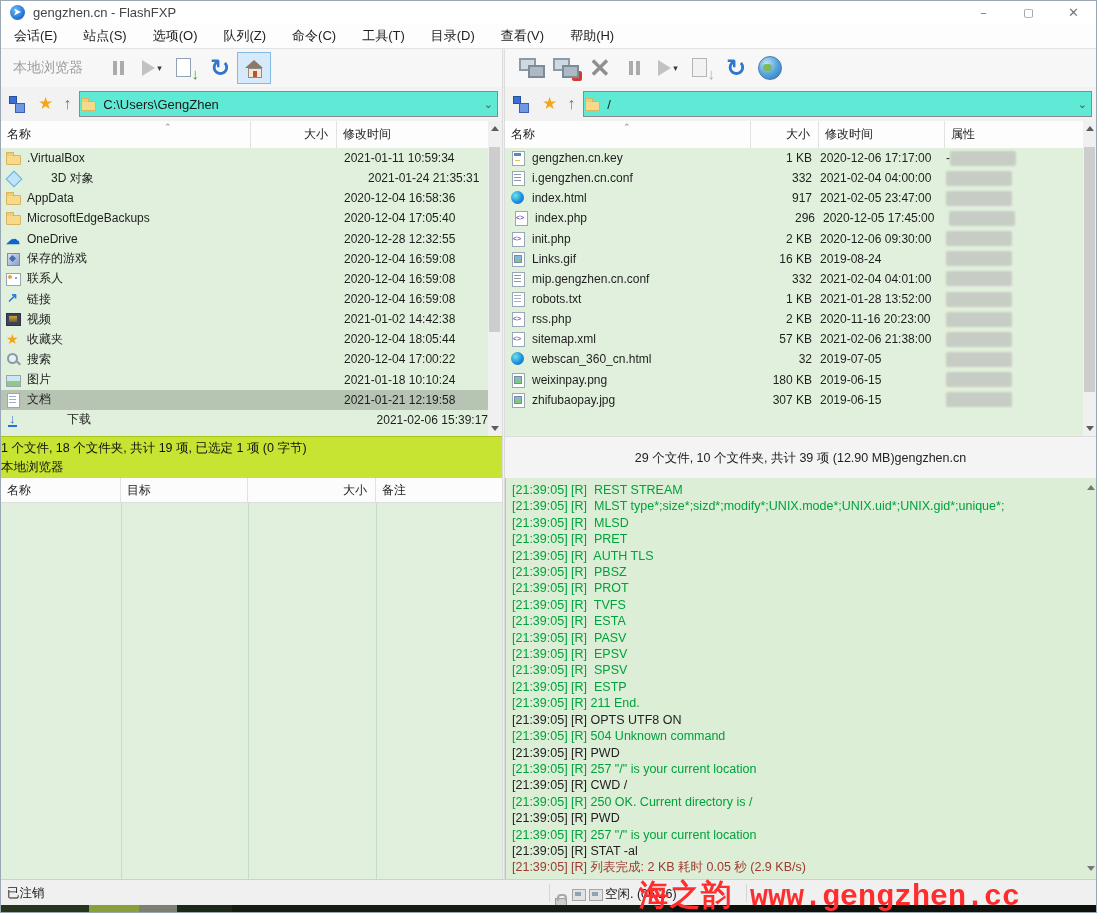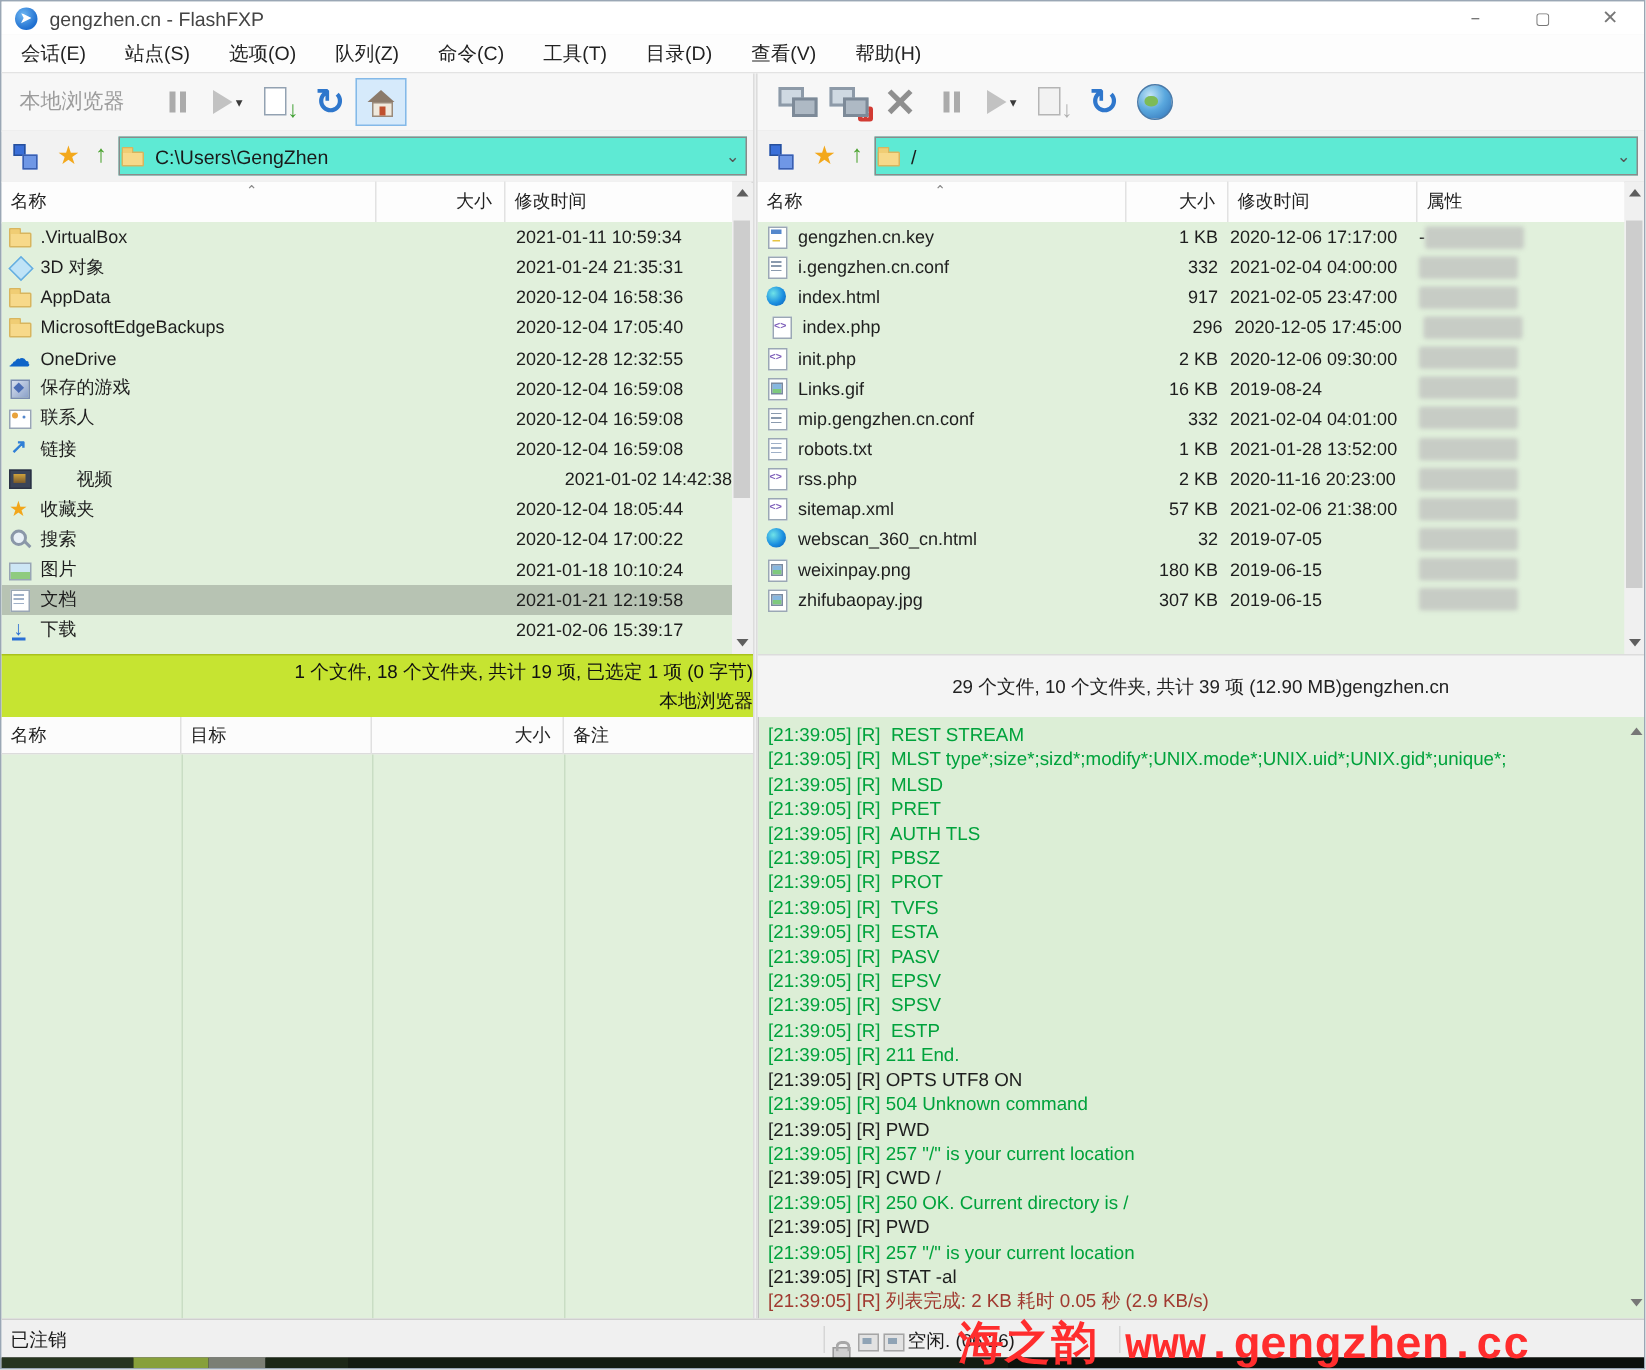--- a/index.html
+++ b/index.html
@@ -82,21 +82,21 @@
   .c-attr{box-sizing:border-box;display:flex;align-items:center;}
   .blurblk{display:inline-block;width:66px;height:15px;background:#c7ccc5;filter:blur(1.3px);border-radius:2px;}
   
   .vscroll{position:absolute;width:13px;background:#f0f0f0;}
   .varrow{position:absolute;left:0;width:13px;height:15px;display:flex;align-items:center;justify-content:center;}
   .tri-up{width:0;height:0;border-left:4px solid transparent;border-right:4px solid transparent;border-bottom:5px solid #5e5e5e;}
   .tri-down{width:0;height:0;border-left:4px solid transparent;border-right:4px solid transparent;border-top:5px solid #5e5e5e;}
   .vthumb{position:absolute;left:1px;width:11px;background:#cdcdcd;}
   
   #band-left{left:0;top:435px;width:501px;height:42px;background:#c6e431;border-top:1px solid #a9c21c;border-bottom:1px solid #c2c2c2;
-    display:flex;flex-direction:column;align-items:flex-end;justify-content:center;color:#111;}
+    display:flex;flex-direction:column;align-items:flex-start;justify-content:center;color:#111;}
   #band-right{left:504px;top:435px;right:0;height:42px;background:#f4f4f4;border-top:1px solid #dcdcdc;border-bottom:1px solid #d2d2d2;
     display:flex;align-items:center;justify-content:center;color:#222;}
   .bandline{line-height:19px;font-size:12.5px;}
   
   #queue-header{left:0;top:477px;width:501px;height:25px;background:#fcfcfc;border-bottom:1px solid #dcdcdc;display:flex;align-items:center;box-sizing:border-box;}
   .qh{height:25px;display:flex;align-items:center;padding-left:6px;border-right:1px solid #e0e0e0;box-sizing:border-box;}
   .qh.r{justify-content:flex-end;padding-right:8px;}
   #queue-body{left:0;top:502px;width:501px;height:376px;background:#e1f0dc;}
   .qdiv{position:absolute;top:0;bottom:0;width:1px;background:#c9ddc4;}
   
@@ -269,21 +269,21 @@
     </div>
     <div class="rows" style="left:0;top:27px;width:487px;height:288px;" id="left-rows">
         <div class="frow" style="padding-left: 4px;">
           <span class="fi fi-folder"></span>
           <span class="c-name" style="width: 228px;">.VirtualBox</span>
           <span class="c-size" style="width: 78px;"></span>
           <span class="c-mtime" style="padding-left: 15px;">2021-01-11 10:59:34</span>
         </div>
         <div class="frow" style="padding-left: 4px;">
           <span class="fi fi-cube"></span>
-          <span class="c-name" style="width: 228px;">3D 对象</span>
+          <span class="c-name" style="width: 228px; margin-left: 24px;">3D 对象</span>
           <span class="c-size" style="width: 78px;"></span>
           <span class="c-mtime" style="padding-left: 15px;">2021-01-24 21:35:31</span>
         </div>
         <div class="frow" style="padding-left: 4px;">
           <span class="fi fi-folder"></span>
           <span class="c-name" style="width: 228px;">AppData</span>
           <span class="c-size" style="width: 78px;"></span>
           <span class="c-mtime" style="padding-left: 15px;">2020-12-04 16:58:36</span>
         </div>
         <div class="frow" style="padding-left: 4px;">
@@ -309,21 +309,21 @@
           <span class="c-name" style="width: 228px;">联系人</span>
           <span class="c-size" style="width: 78px;"></span>
           <span class="c-mtime" style="padding-left: 15px;">2020-12-04 16:59:08</span>
         </div>
         <div class="frow" style="padding-left: 4px;">
           <span class="fi fi-link"></span>
           <span class="c-name" style="width: 228px;">链接</span>
           <span class="c-size" style="width: 78px;"></span>
           <span class="c-mtime" style="padding-left: 15px;">2020-12-04 16:59:08</span>
         </div>
-        <div class="frow" style="padding-left: 4px; gap: 24px;">
+        <div class="frow" style="padding-left: 4px;">
           <span class="fi fi-video"></span>
           <span class="c-name" style="width: 228px;">视频</span>
           <span class="c-size" style="width: 78px;"></span>
           <span class="c-mtime" style="padding-left: 15px;">2021-01-02 14:42:38</span>
         </div>
         <div class="frow" style="padding-left: 4px;">
           <span class="fi fi-favorites"></span>
           <span class="c-name" style="width: 228px;">收藏夹</span>
           <span class="c-size" style="width: 78px;"></span>
           <span class="c-mtime" style="padding-left: 15px;">2020-12-04 18:05:44</span>
@@ -339,21 +339,21 @@
           <span class="c-name" style="width: 228px;">图片</span>
           <span class="c-size" style="width: 78px;"></span>
           <span class="c-mtime" style="padding-left: 15px;">2021-01-18 10:10:24</span>
         </div>
         <div class="frow sel" style="padding-left: 4px;">
           <span class="fi fi-documents"></span>
           <span class="c-name" style="width: 228px;">文档</span>
           <span class="c-size" style="width: 78px;"></span>
           <span class="c-mtime" style="padding-left: 15px;">2021-01-21 12:19:58</span>
         </div>
-        <div class="frow" style="padding-left: 4px;">
+        <div class="frow" style="padding-left: 4px; gap: 40px;">
           <span class="fi fi-downloads"></span>
           <span class="c-name" style="width: 228px;">下载</span>
           <span class="c-size" style="width: 78px;"></span>
           <span class="c-mtime" style="padding-left: 15px;">2021-02-06 15:39:17</span>
         </div>
       </div>
     <div class="vscroll" style="left:487px;top:0;height:315px;">
       <span class="varrow" style="top:0;">
           <span class="tri-up"></span>
         </span>

